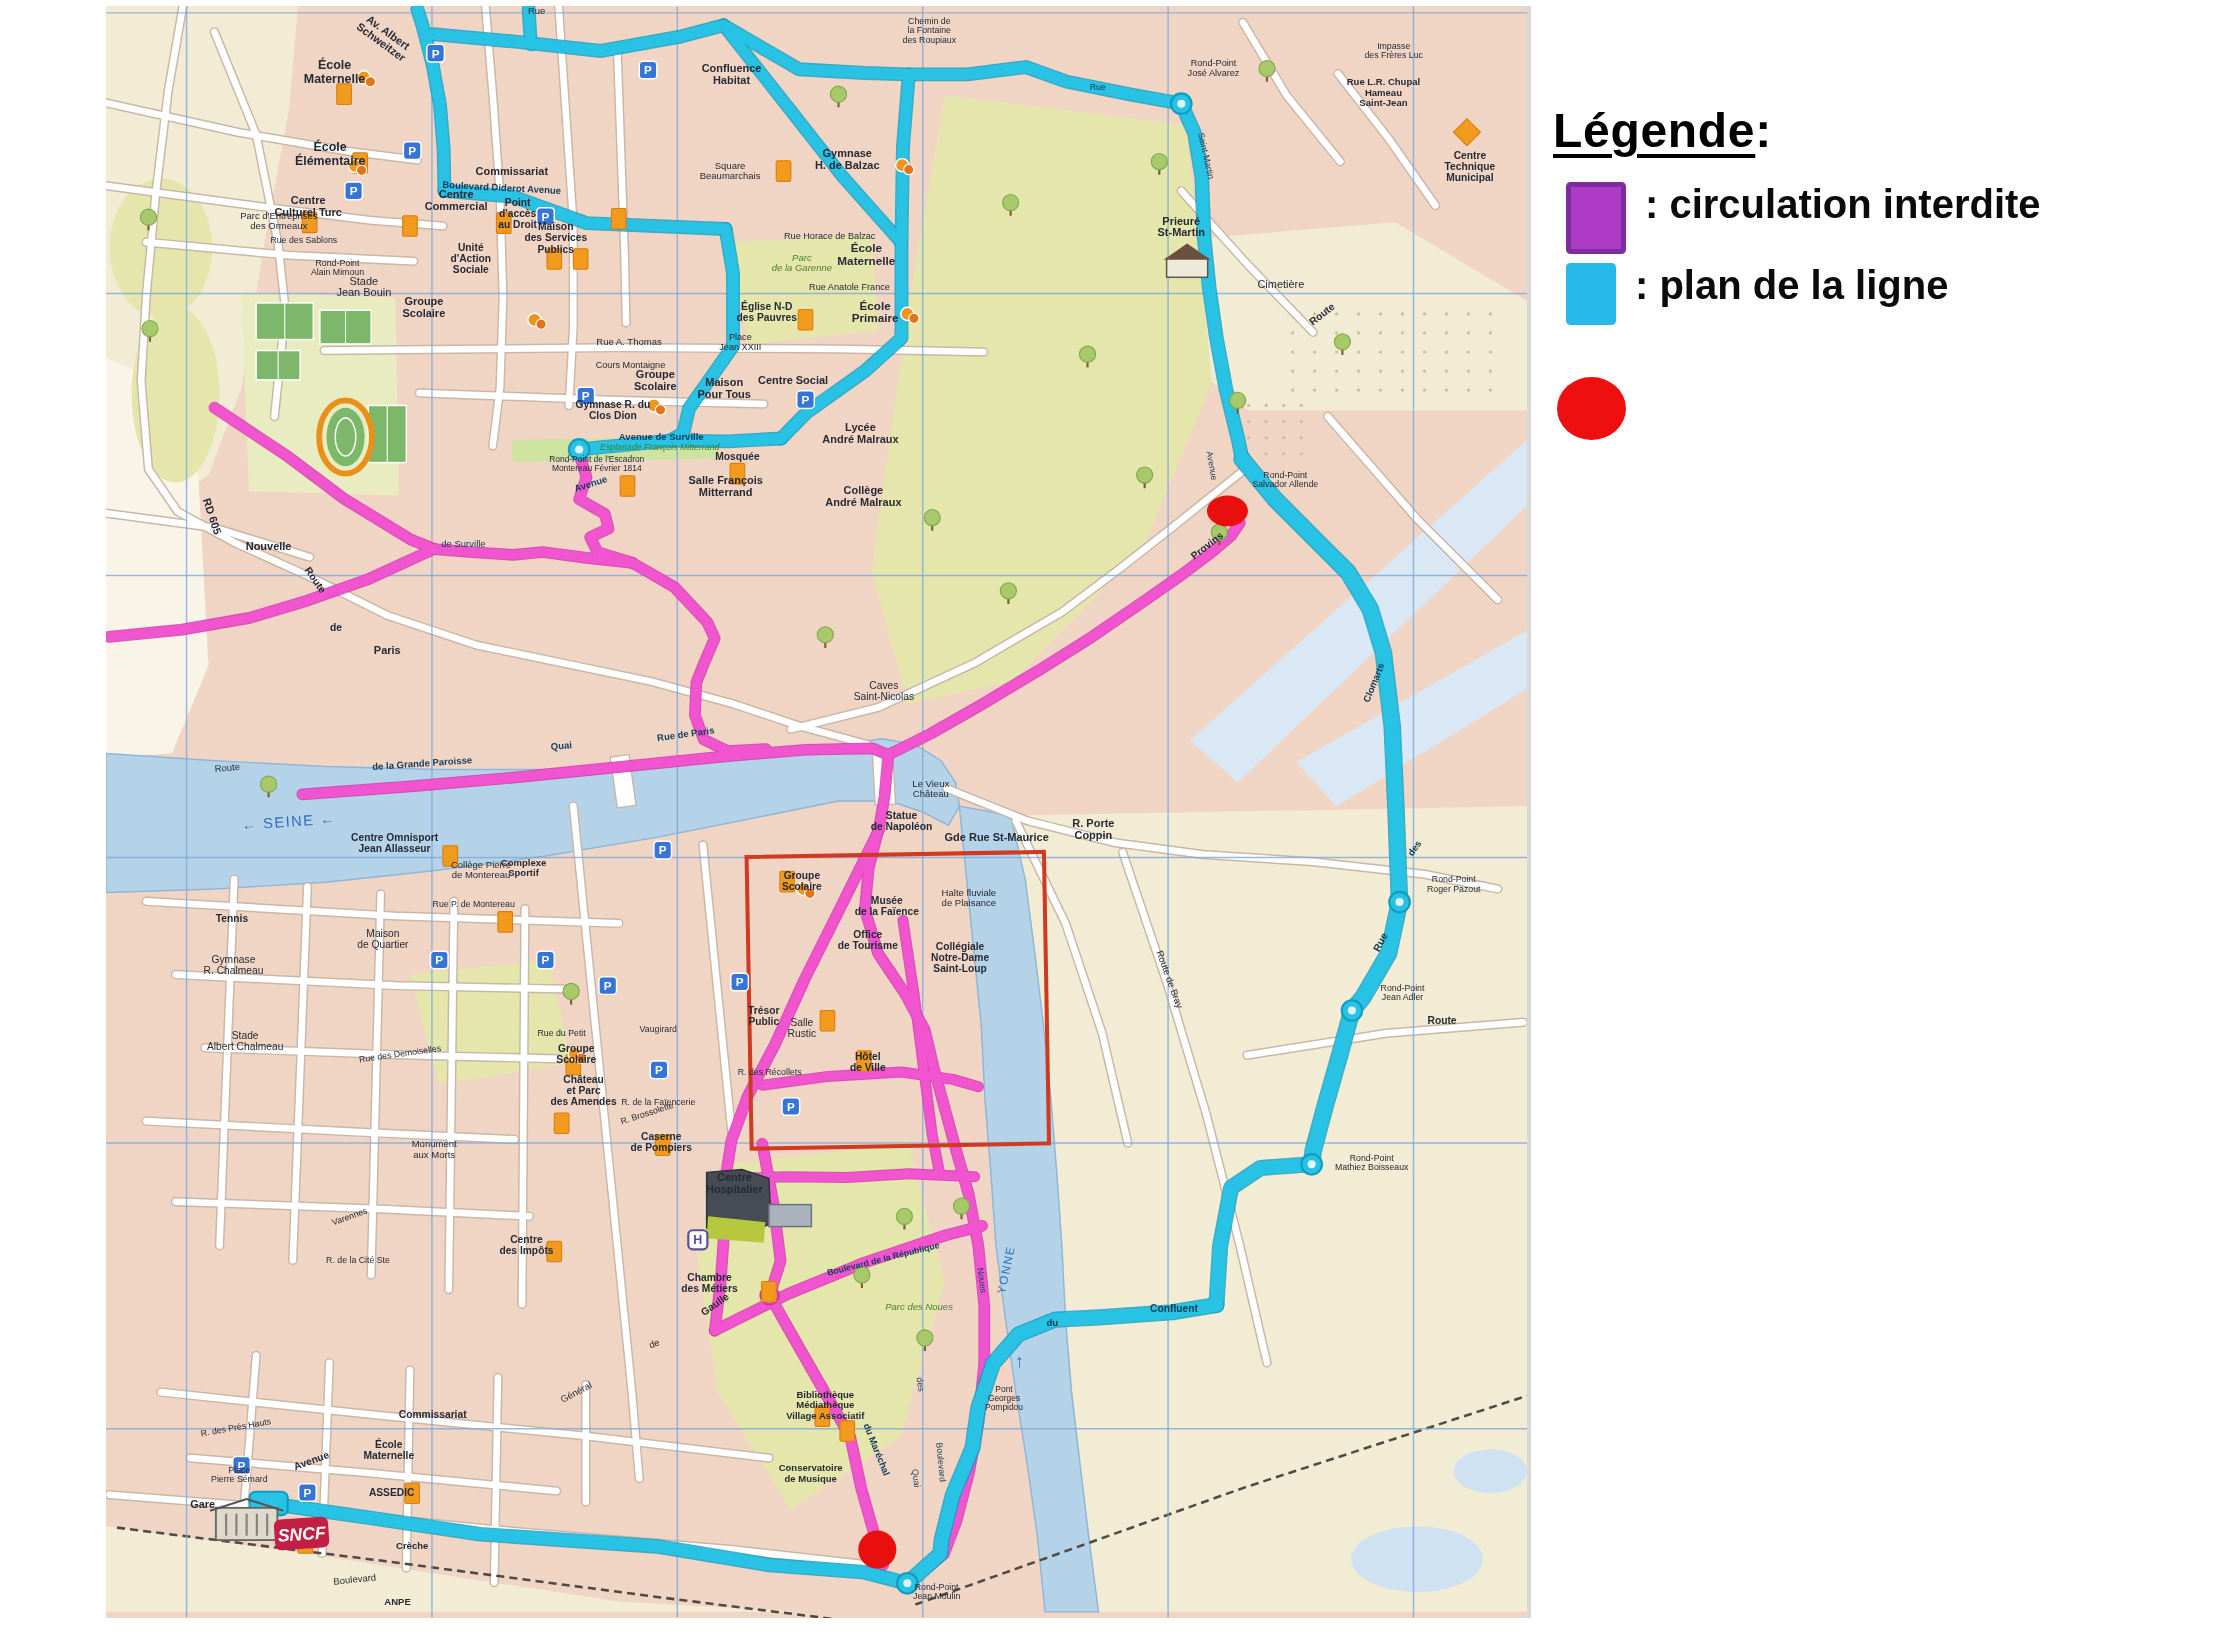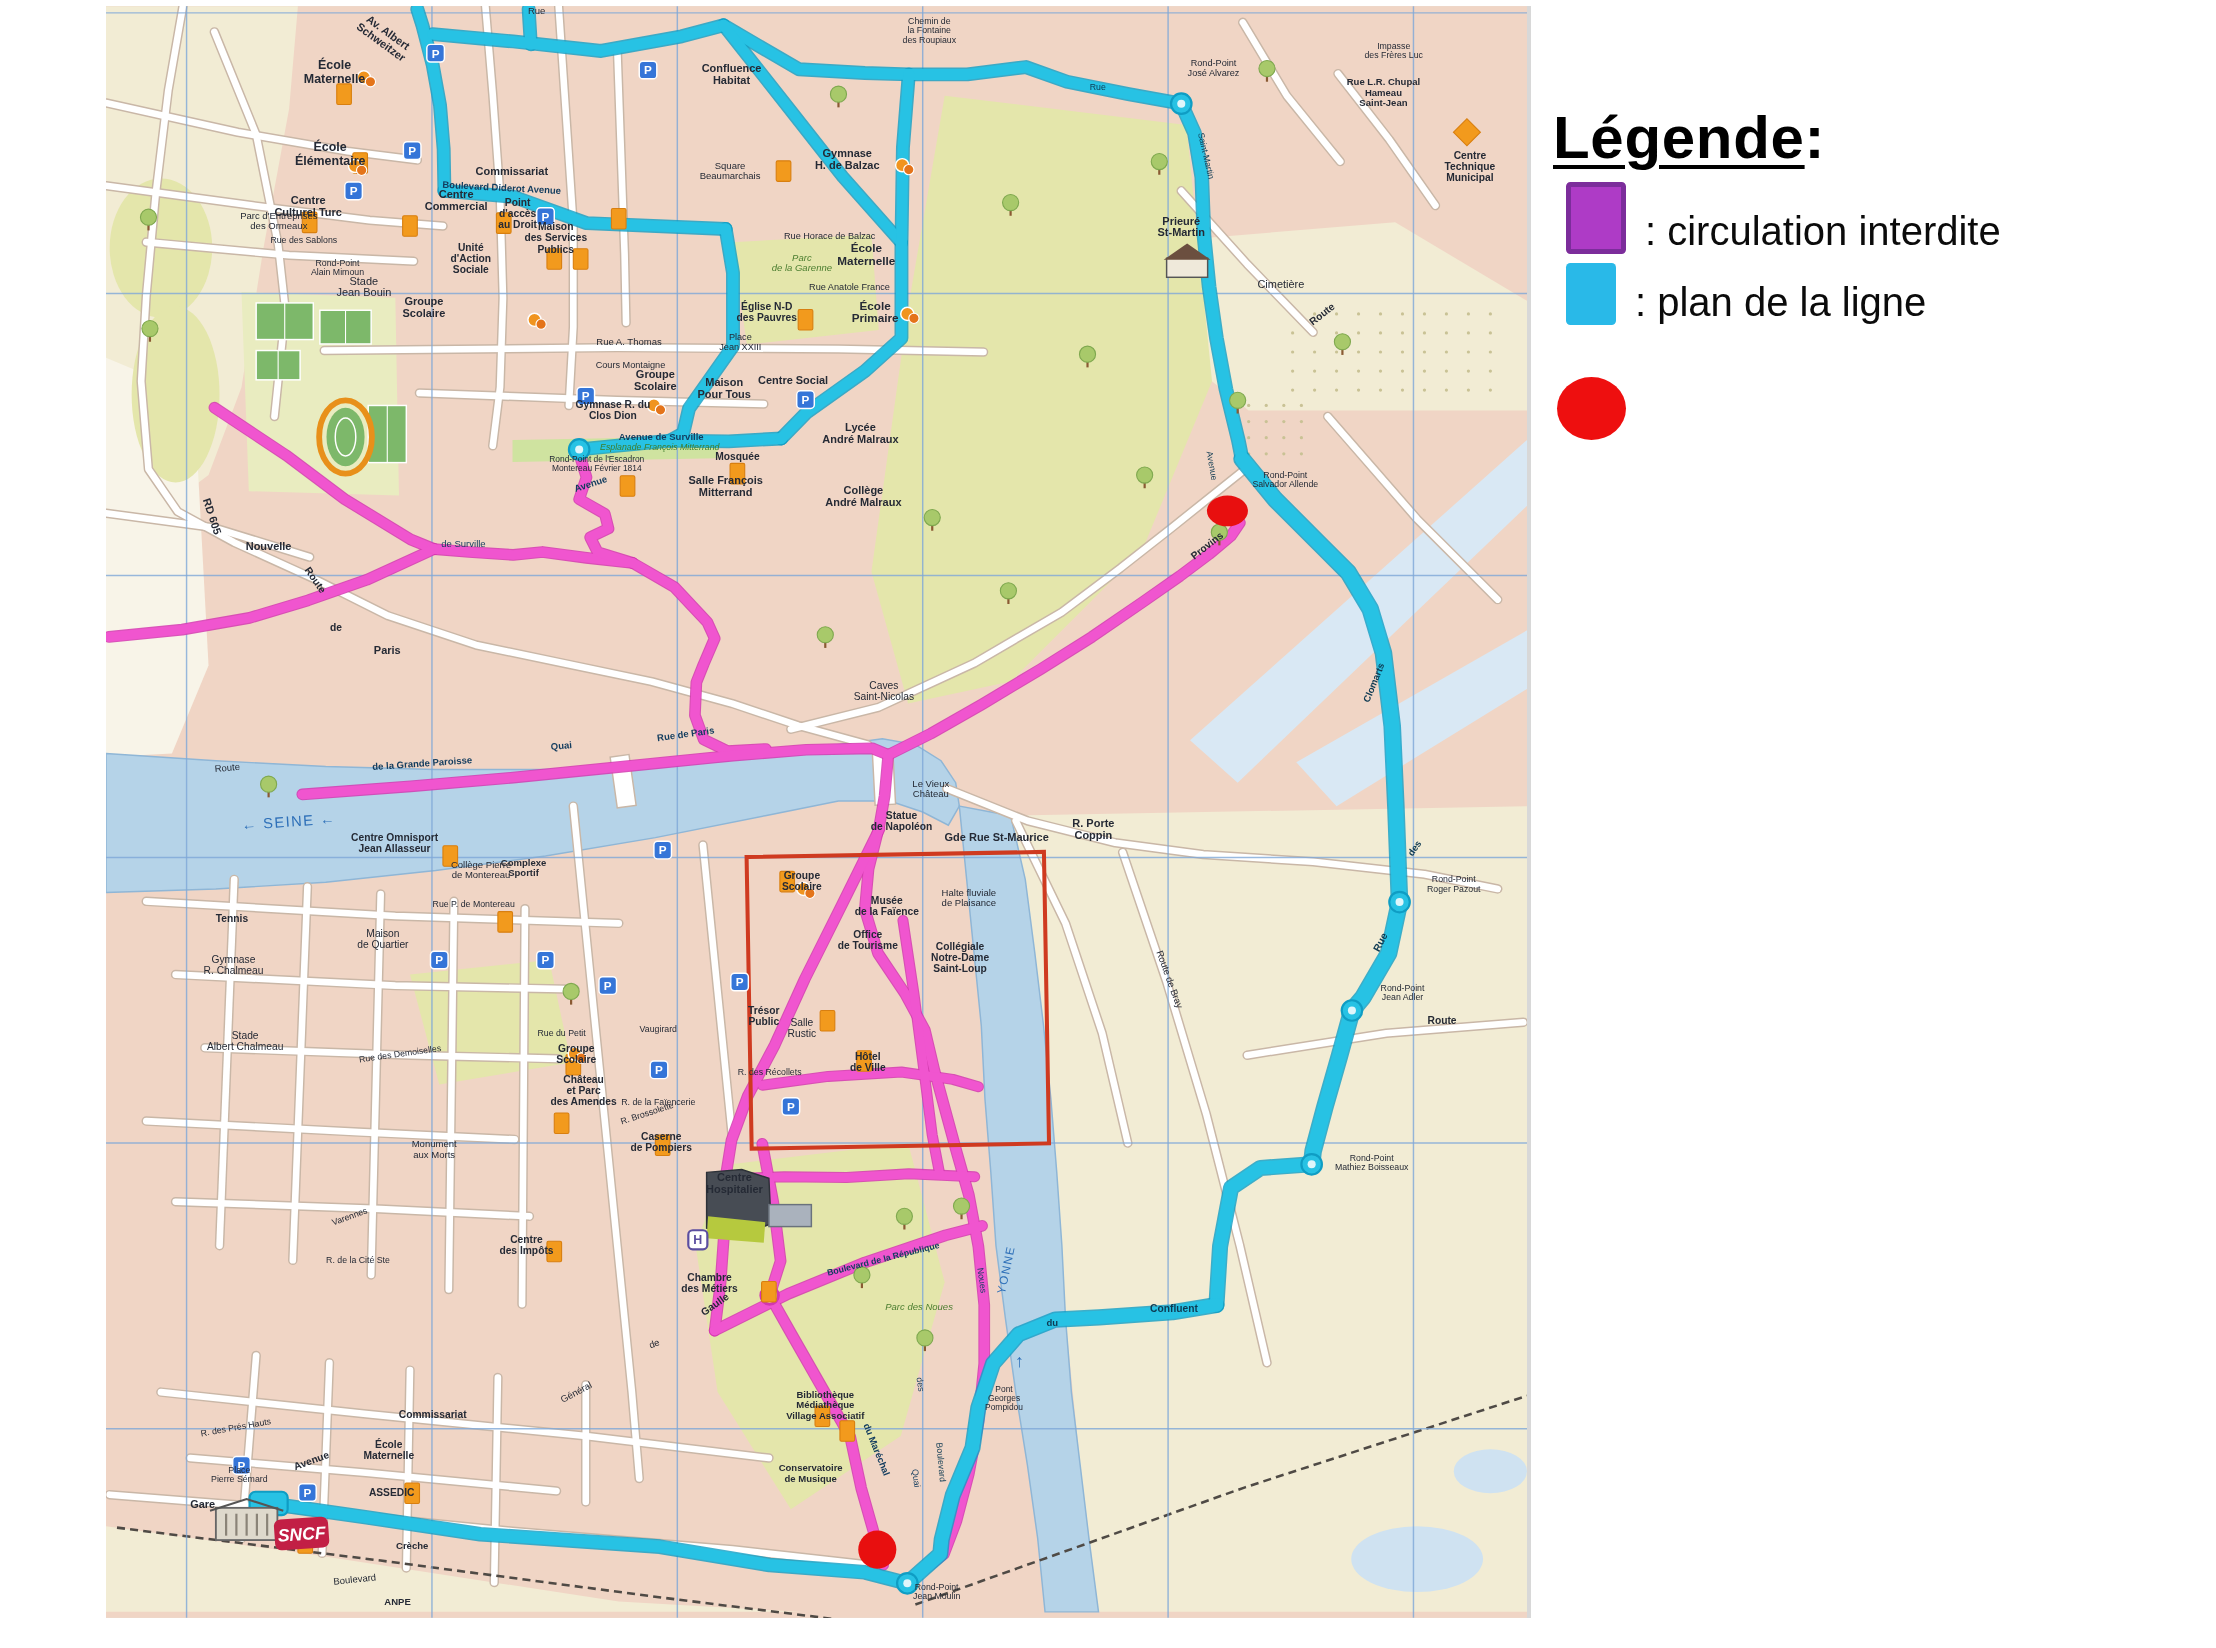--- a/index.html
+++ b/index.html
@@ -4,23 +4,23 @@
 <style>
   html,body{margin:0;padding:0;background:#fff;}
   #screen{position:relative;width:2216px;height:1649px;background:#ffffff;overflow:hidden;
           font-family:"Liberation Sans","DejaVu Sans",sans-serif;}
   
   #map-frame{position:absolute;left:106px;top:5.9px;width:1421px;height:1612px;background:#f0d5c5;
              border-right:4.4px solid #d8d8d8;box-shadow:inset 0 0 0 0.7px #e6e0d6;}
   #map-frame svg{position:absolute;left:0;top:0;}
   
   #legend{position:absolute;left:1553px;top:103px;width:645px;}
-  .lg-title{font-size:60px;font-weight:bold;color:#000;letter-spacing:0.7px;}
+  .lg-title{font-size:48px;font-weight:bold;color:#000;letter-spacing:0.7px;}
   .lg-title .u{text-decoration:underline;text-decoration-thickness:4.4px;text-underline-offset:6.6px;}
-  .lg-row{position:absolute;left:13px;display:flex;align-items:flex-end;}
+  .lg-row{position:absolute;left:13px;display:flex;align-items:flex-start;font-weight:bold;}
   .lg-swatch{width:50px;height:62px;border-radius:4.4px;flex:0 0 auto;}
   .lg-ellipse{width:69px;height:63px;border-radius:50%;flex:0 0 auto;margin-left:-8.8px;}
   .lg-label{font-size:40px;color:#0b0b0b;margin-left:19px;white-space:nowrap;}
 </style>
 </head>
 <body>
 
 <div id="screen">
 
   <div id="map-frame">

